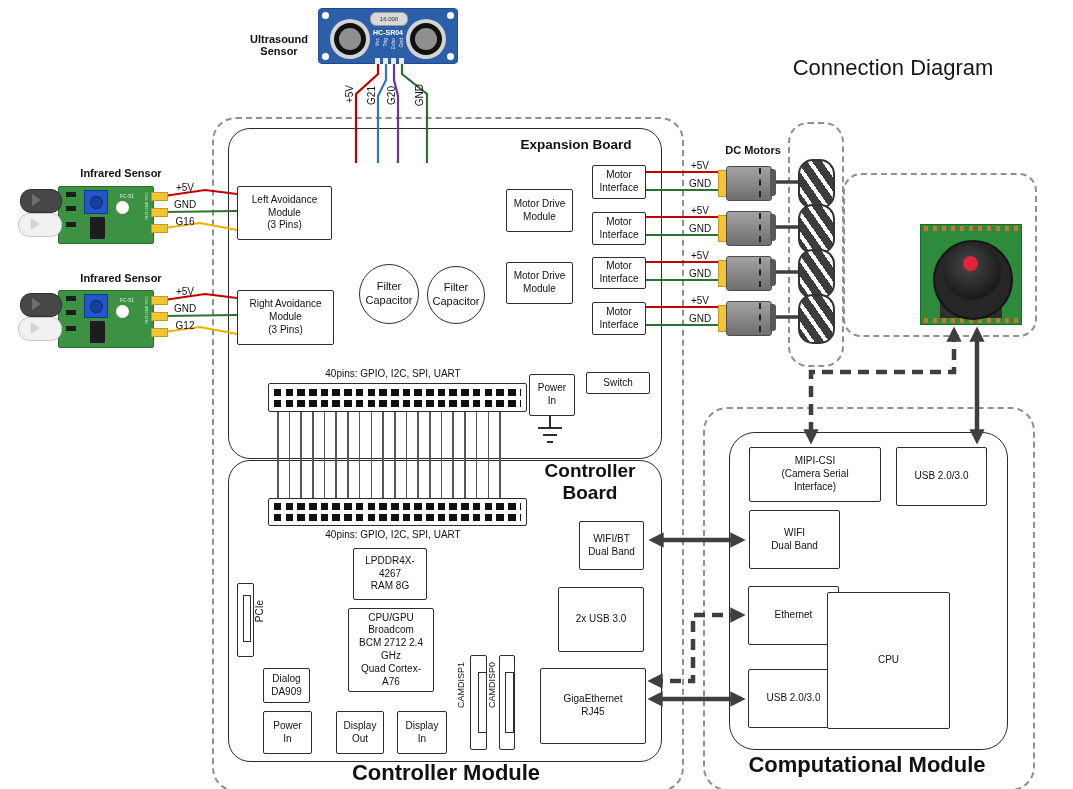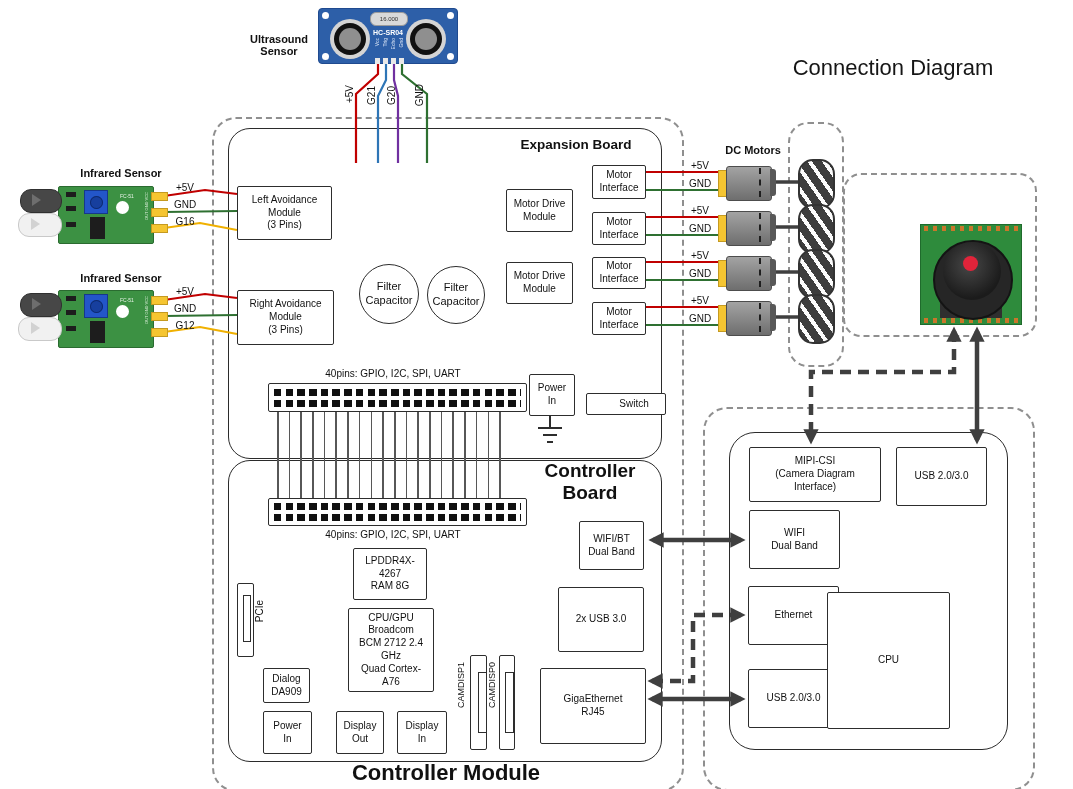--- a/index.html
+++ b/index.html
@@ -86,20 +86,21 @@
       <line x1="653" y1="540" x2="741" y2="540" marker-start="url(#arr)" marker-end="url(#arr)"></line>
       <path d="M652,681 L693,681 L693,615 L741,615" stroke-dasharray="11 7" marker-start="url(#arr)" marker-end="url(#arr)"></path>
       <line x1="652" y1="699" x2="741" y2="699" marker-start="url(#arr)" marker-end="url(#arr)"></line>
       <path d="M954,331 L954,372 L811,372 L811,440" stroke-dasharray="11 7" marker-start="url(#arr)" marker-end="url(#arr)"></path>
       <line x1="977" y1="331" x2="977" y2="440" marker-start="url(#arr)" marker-end="url(#arr)"></line>
     </g>
   </svg>
 
   <div class="t" style="left:768px;top:55px;width:250px;font-size:22px;color:#161616;">Connection Diagram</div>
   <div class="t" style="left:212px;top:760px;width:468px;font-size:22px;font-weight:700;">Controller Module</div>
+  <div class="t" style="left:703px;top:752px;width:328px;font-size:22px;font-weight:700;">Computational Module</div>
   <div class="t" style="left:501px;top:137px;width:150px;font-size:13.5px;font-weight:700;">Expansion Board</div>
   <div class="t" style="left:515px;top:460px;width:150px;font-size:19px;font-weight:700;">Controller Board</div>
   <div class="t" style="left:715px;top:144px;width:76px;font-size:11px;font-weight:600;">DC Motors</div>
 
   <div class="t" style="left:238px;top:33px;width:82px;font-size:11px;font-weight:600;">Ultrasound
 Sensor</div>
   <div style="position:absolute;left:318px;top:8px;width:140px;height:60px;">
     <div style="position:absolute;inset:0 0 4px 0;background:#2d5fa8;border:1px solid #1f4a8f;border-radius:4px;"></div>
     <div style="position:absolute;left:4px;top:4px;width:7px;height:7px;border-radius:50%;background:#fff;"></div>
     <div style="position:absolute;right:4px;top:4px;width:7px;height:7px;border-radius:50%;background:#fff;"></div>
@@ -199,21 +200,21 @@
   <div class="box" style="left:592px;top:165px;width:52px;height:32px;">Motor
 Interface</div>
   <div class="box" style="left:592px;top:212px;width:52px;height:31px;">Motor
 Interface</div>
   <div class="box" style="left:592px;top:257px;width:52px;height:30px;">Motor
 Interface</div>
   <div class="box" style="left:592px;top:302px;width:52px;height:31px;">Motor
 Interface</div>
   <div class="box" style="left:529px;top:374px;width:44px;height:40px;">Power
 In</div>
-  <div class="box" style="left:586px;top:393px;width:62px;height:20px;padding-left:16px;">Switch</div>
+  <div class="box" style="left:586px;top:372px;width:62px;height:20px;">Switch</div>
 
   <div class="t" style="left:318px;top:368px;width:150px;font-size:10px;">40pins: GPIO, I2C, SPI, UART</div>
   <div style="position:absolute;left:277px;top:409px;width:226px;height:90px;background:repeating-linear-gradient(90deg,#575757 0 1.6px,transparent 1.6px 11.7px);"></div>
   <div class="box" style="left:268px;top:383px;width:247px;height:27px;flex-direction:column;justify-content:center;gap:4px;align-items:stretch;padding:0 5px;">
     <div class="pinrow"></div>
     <div class="pinrow"></div>
   </div>
   <div class="box" style="left:268px;top:498px;width:247px;height:26px;flex-direction:column;justify-content:center;gap:4px;align-items:stretch;padding:0 5px;">
     <div class="pinrow"></div>
     <div class="pinrow"></div>
@@ -246,21 +247,21 @@
   <div class="vlabel" style="left:487px;top:662px;font-size:9px;">CAMDISP0</div>
   <div class="box" style="left:499px;top:655px;width:14px;height:93px;"></div>
   <div style="position:absolute;left:505px;top:672px;width:7px;height:59px;border:1.3px solid #2d2d2d;background:#fff;"></div>
   <div class="box" style="left:579px;top:521px;width:63px;height:47px;">WIFI/BT
 Dual Band</div>
   <div class="box" style="left:558px;top:587px;width:84px;height:63px;">2x USB 3.0</div>
   <div class="box" style="left:540px;top:668px;width:104px;height:74px;">GigaEthernet
 RJ45</div>
 
   <div class="box" style="left:749px;top:447px;width:130px;height:53px;">MIPI-CSI
-(Camera Diagram
+(Camera Serial
 Interface)</div>
   <div class="box" style="left:896px;top:447px;width:89px;height:57px;">USB 2.0/3.0</div>
   <div class="box" style="left:749px;top:510px;width:89px;height:57px;">WIFI
 Dual Band</div>
   <div class="box" style="left:748px;top:586px;width:89px;height:57px;">Ethernet</div>
   <div class="box" style="left:748px;top:669px;width:89px;height:57px;">USB 2.0/3.0</div>
   <div class="box" style="left:827px;top:592px;width:121px;height:135px;">CPU</div>
 
   <div style="position:absolute;left:718px;top:166px;width:58px;height:33px;">
     <div style="position:absolute;left:0;top:4px;width:8px;height:25px;background:#f5c531;border:1px solid #c59a20;"></div>

